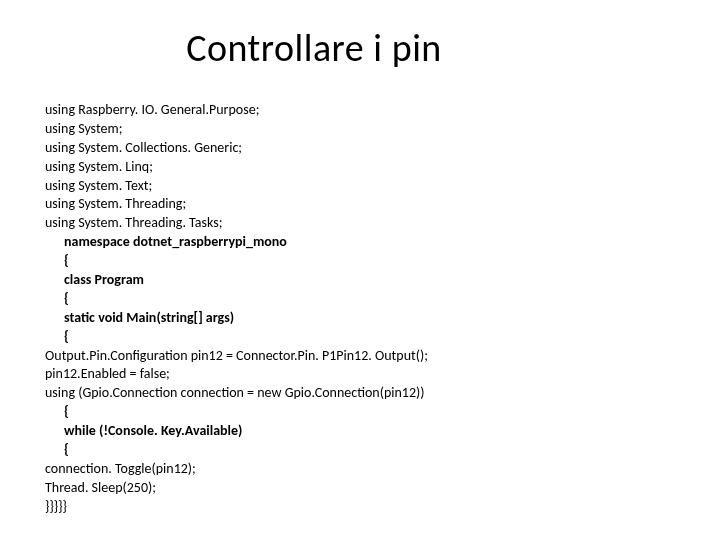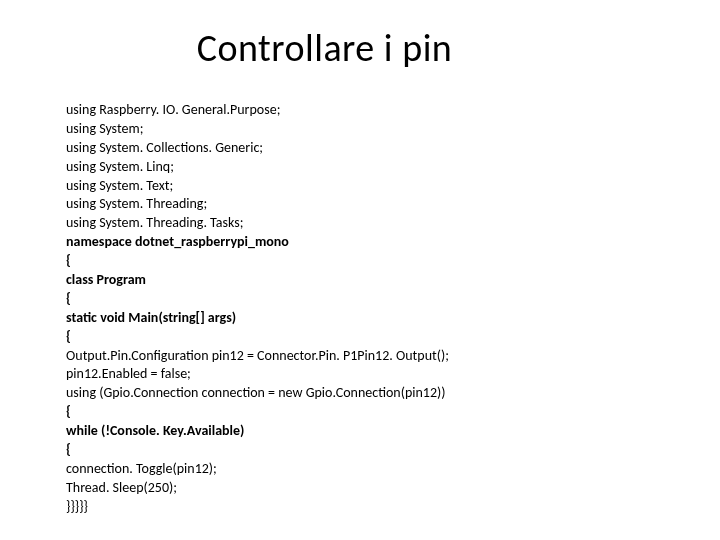--- a/index.html
+++ b/index.html
@@ -8,41 +8,42 @@
     width: 720px;
     height: 540px;
     background: #fff;
     font-family: Calibri, Arial, sans-serif;
     color: #000;
   }
   .slide {
     width: 628px;
     height: 540px;
     box-sizing: border-box;
-    padding: 25px 45px 30px 66px;
+    padding: 25px 45px 30px 45px;
     position: relative;
   }
   .title {
     font-size: 38px;
     font-weight: 400;
     text-align: center;
     margin: 0 0 30px 0;
     letter-spacing: 0.5px;
   }
   .code-block {
     font-size: 14px;
     line-height: 1.35;
     white-space: pre;
     font-family: Calibri, Arial, sans-serif;
   }
   .code-line {
     display: block;
   }
   .bold {
     font-weight: 700;
+    margin-left: 19px;
   }
 </style>
 </head>
 <body>
 
 <div class="slide">
   <h1 class="title">Controllare i pin</h1>
   <div class="code-block"><span class="code-line">using Raspberry. IO. General.Purpose;</span><span class="code-line">using System;</span><span class="code-line">using System. Collections. Generic;</span><span class="code-line">using System. Linq;</span><span class="code-line">using System. Text;</span><span class="code-line">using System. Threading;</span><span class="code-line">using System. Threading. Tasks;</span><span class="code-line bold">namespace dotnet_raspberrypi_mono</span><span class="code-line bold">{</span><span class="code-line bold">class Program</span><span class="code-line bold">{</span><span class="code-line bold">static void Main(string[] args)</span><span class="code-line bold">{</span><span class="code-line">Output.Pin.Configuration pin12 = Connector.Pin. P1Pin12. Output();</span><span class="code-line">pin12.Enabled = false;</span><span class="code-line">using (Gpio.Connection connection = new Gpio.Connection(pin12))</span><span class="code-line bold">{</span><span class="code-line bold">while (!Console. Key.Available)</span><span class="code-line bold">{</span><span class="code-line">connection. Toggle(pin12);</span><span class="code-line">Thread. Sleep(250);</span><span class="code-line">}}}}}</span></div>
 </div>
 

